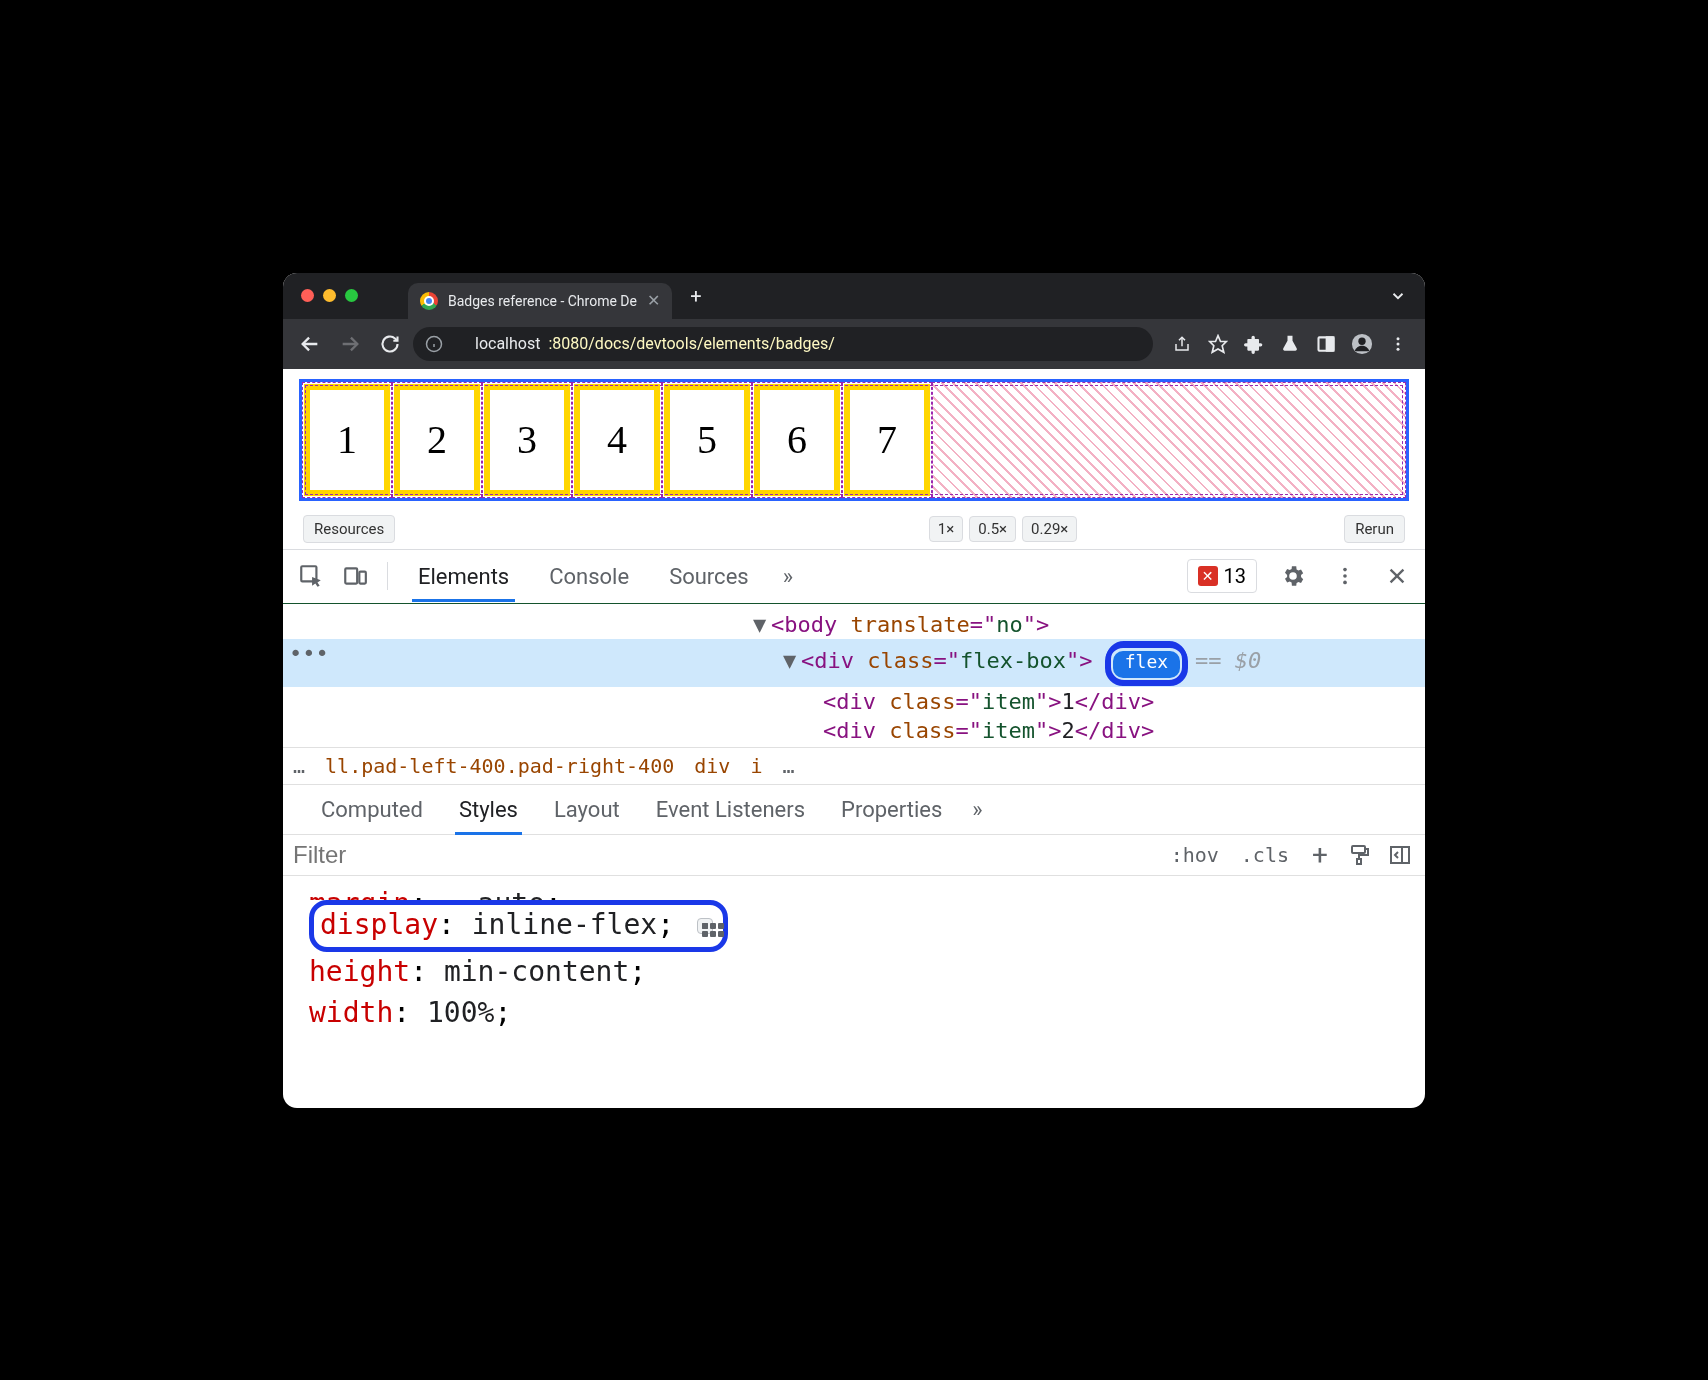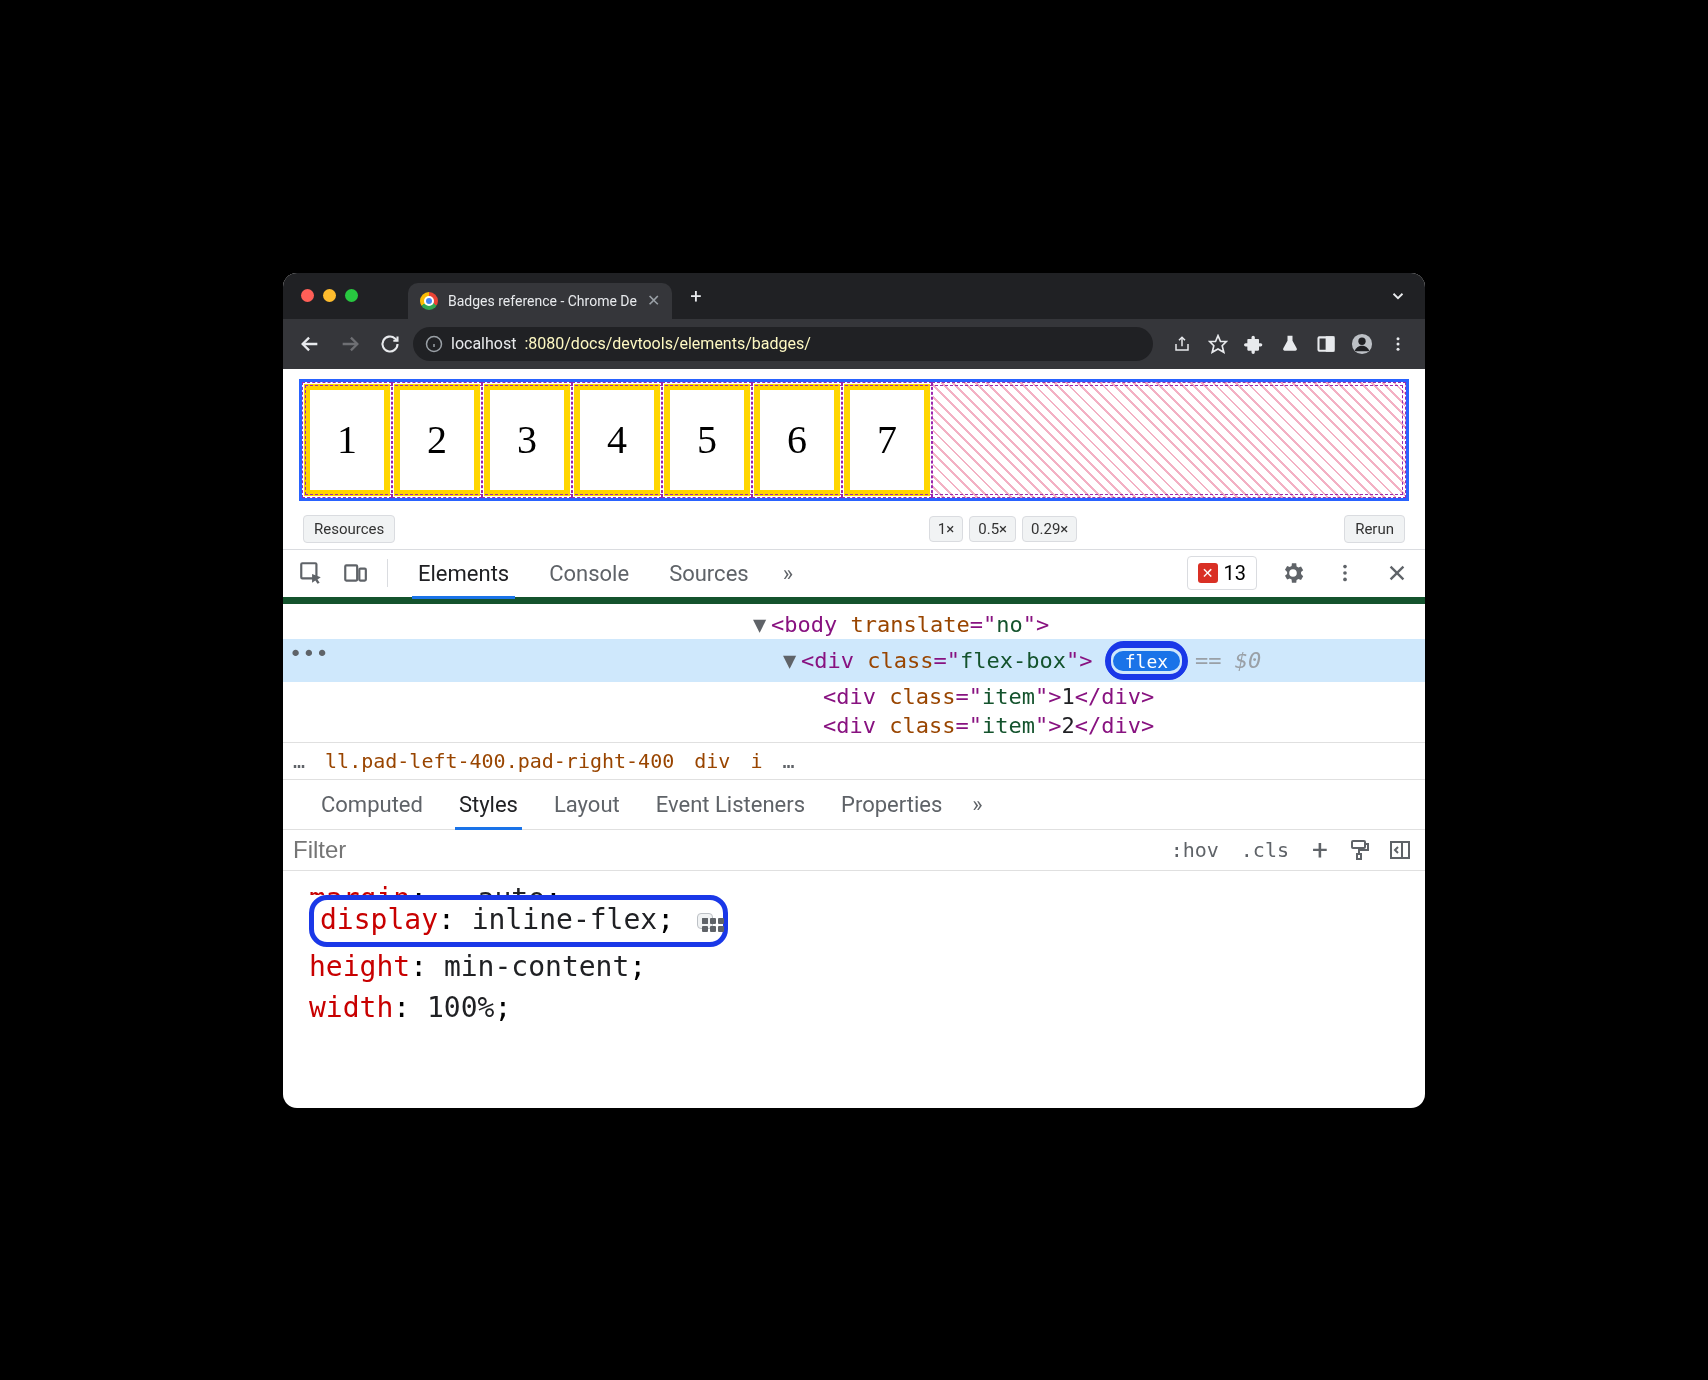--- a/index.html
+++ b/index.html
@@ -18,41 +18,41 @@
   .tab-title { white-space: nowrap; overflow: hidden; text-overflow: clip; flex:1;}
   .tab-close { color:#9aa0a6; font-size:16px; cursor:pointer;}
   .newtab { color:#e8eaed; font-size:20px; margin-left:18px; cursor:pointer;}
   .win-more { margin-left:auto; color:#e8eaed; padding:6px 10px;}
 
   
   .urlbar { background:#35363a; height: 50px; display:flex; align-items:center; padding:0 10px; gap:6px;}
   .nav-btn, .url-icon, .act-btn { width:34px; height:34px; display:flex; align-items:center; justify-content:center; color:#e8eaed; border-radius:50%; cursor:pointer;}
   .nav-btn.disabled { color:#6e6f73; }
   .url-field { flex:1; background:#202124; border-radius:20px; height:34px; display:flex; align-items:center; padding:0 12px; color:#e8eaed; font-size:16px; gap:8px; overflow:hidden;}
-  .url-host { color:#e8eaed; }
+  .url-host { color:#e8eaed;margin-left:24px; }
   .url-path { color:#fef9c3; white-space:nowrap;}
   .url-actions { display:flex; align-items:center; gap:2px; margin-left:6px;}
   svg { display:block; }
 
   
   .page { background:#fff; padding:10px 16px 0; }
   .flex-demo { border:3px solid #2962ff; background:#fff; display:flex; gap:0; padding:0; position:relative; height:122px;}
   .flex-demo::after { content:""; position:absolute; inset:3px 3px 3px 3px; border:1px dashed #9c27b0; pointer-events:none;}
   .cell-wrap { border:1px dashed #9c27b0; padding:1px; height:100%; display:flex; align-items:stretch;}
   .cell { border:6px solid #ffd600; width:86px; display:flex; align-items:center; justify-content:center; font-size:40px; font-family:Georgia, serif;}
   .hatch { flex:1; background: repeating-linear-gradient(45deg, #fff 0 6px, #f3b1c4 6px 8px); border:1px dashed #9c27b0;}
   .res-bar { display:flex; align-items:center; margin:14px 4px 6px; font-size:15px; color:#333;}
   .res-btn { background:#f1f3f4; border:1px solid #dadce0; border-radius:4px; padding:4px 10px; margin-right:auto; cursor:pointer;}
   .zoom { display:flex; gap:6px; margin-right:auto; margin-left:auto;}
   .zoom span { background:#f1f3f4; border:1px solid #dadce0; border-radius:4px; padding:3px 8px; cursor:pointer;}
   .rerun { background:#f1f3f4; border:1px solid #dadce0; border-radius:4px; padding:4px 10px; cursor:pointer;}
 
   
   .devtools { border-top:1px solid #dadce0; display:flex; flex-direction:column; flex:1; min-height:0;}
-  .dt-top { display:flex; align-items:center; height:54px; padding:0 8px; border-bottom:7px solid #14532d; gap:4px;}
+  .dt-top { display:flex; align-items:center; height:54px; padding:0 8px; border-bottom:1px solid #14532d; gap:4px;}
   .dt-icon { width:40px; height:40px; display:flex; align-items:center; justify-content:center; border-radius:4px; cursor:pointer; color:#5f6368;}
   .dt-divider { width:1px; height:28px; background:#dadce0; margin:0 8px;}
   .dt-tab { font-size:22px; padding:12px 18px; color:#5f6368; cursor:pointer; position:relative;}
   .dt-tab.active { color:#202124; }
   .dt-tab.active::after { content:""; position:absolute; left:12px; right:12px; bottom:-1px; height:3px; background:#1a73e8;}
   .dt-more { color:#5f6368; padding:0 12px; font-size:22px; cursor:pointer;}
   .err-badge { margin-left:auto; display:flex; align-items:center; gap:6px; border:1px solid #dadce0; border-radius:4px; padding:4px 10px; font-size:20px; cursor:pointer;}
   .err-badge .x { background:#d93025; color:#fff; width:20px; height:20px; border-radius:3px; display:flex; align-items:center; justify-content:center; font-size:14px;}
   .dt-right { display:flex; align-items:center; gap:12px; margin-left:12px;}
 
@@ -60,21 +60,21 @@
   .dom { font-family: Menlo, Consolas, monospace; font-size:22px; padding:6px 0 2px; overflow:hidden;}
   .dom-row { padding:2px 0 2px 20px; white-space:nowrap; position:relative;}
   .dom-row.selected { background:#cfe8fc;}
   .dom-row .ellips { position:absolute; left:6px; color:#5f6368;}
   .tri { color:#5f6368; display:inline-block; width:18px; cursor:pointer;}
   .tag { color:#881280; }
   .attr-n { color:#994500; }
   .attr-v { color:#14532d; }
   .punct { color:#881280; }
   .txt { color:#202124; }
-  .flex-badge { display:inline-block; background:#1a73e8; color:#fff; border-radius:14px; padding:2px 12px 0; font-size:18px; line-height:1; position:relative; outline:5px solid #1a38e8; outline-offset:3px; border-radius:10px;}
+  .flex-badge { display:inline-block; background:#1a73e8; color:#fff; border-radius:14px; padding:2px 12px 7px; font-size:18px; line-height:1; position:relative; outline:5px solid #1a38e8; outline-offset:3px; border-radius:10px;}
   .flex-wrap-outline { display:inline-block; border:5px solid #1a38e8; border-radius:18px; padding:2px 2px;}
   .eq0 { color:#9aa0a6; font-style:italic; margin-left:8px;}
 
   
   .crumb { border-top:1px solid #e0e0e0; border-bottom:1px solid #e0e0e0; padding:6px 10px; font-family:Menlo,Consolas,monospace; font-size:20px; color:#994500; display:flex; align-items:center; gap:20px; overflow:hidden;}
   .crumb .dots { color:#5f6368;}
 
   
   .sub-tabs { display:flex; align-items:center; padding:0 20px; border-bottom:1px solid #e0e0e0;}
   .sub-tab { font-size:22px; color:#5f6368; padding:12px 18px; cursor:pointer; position:relative;}

